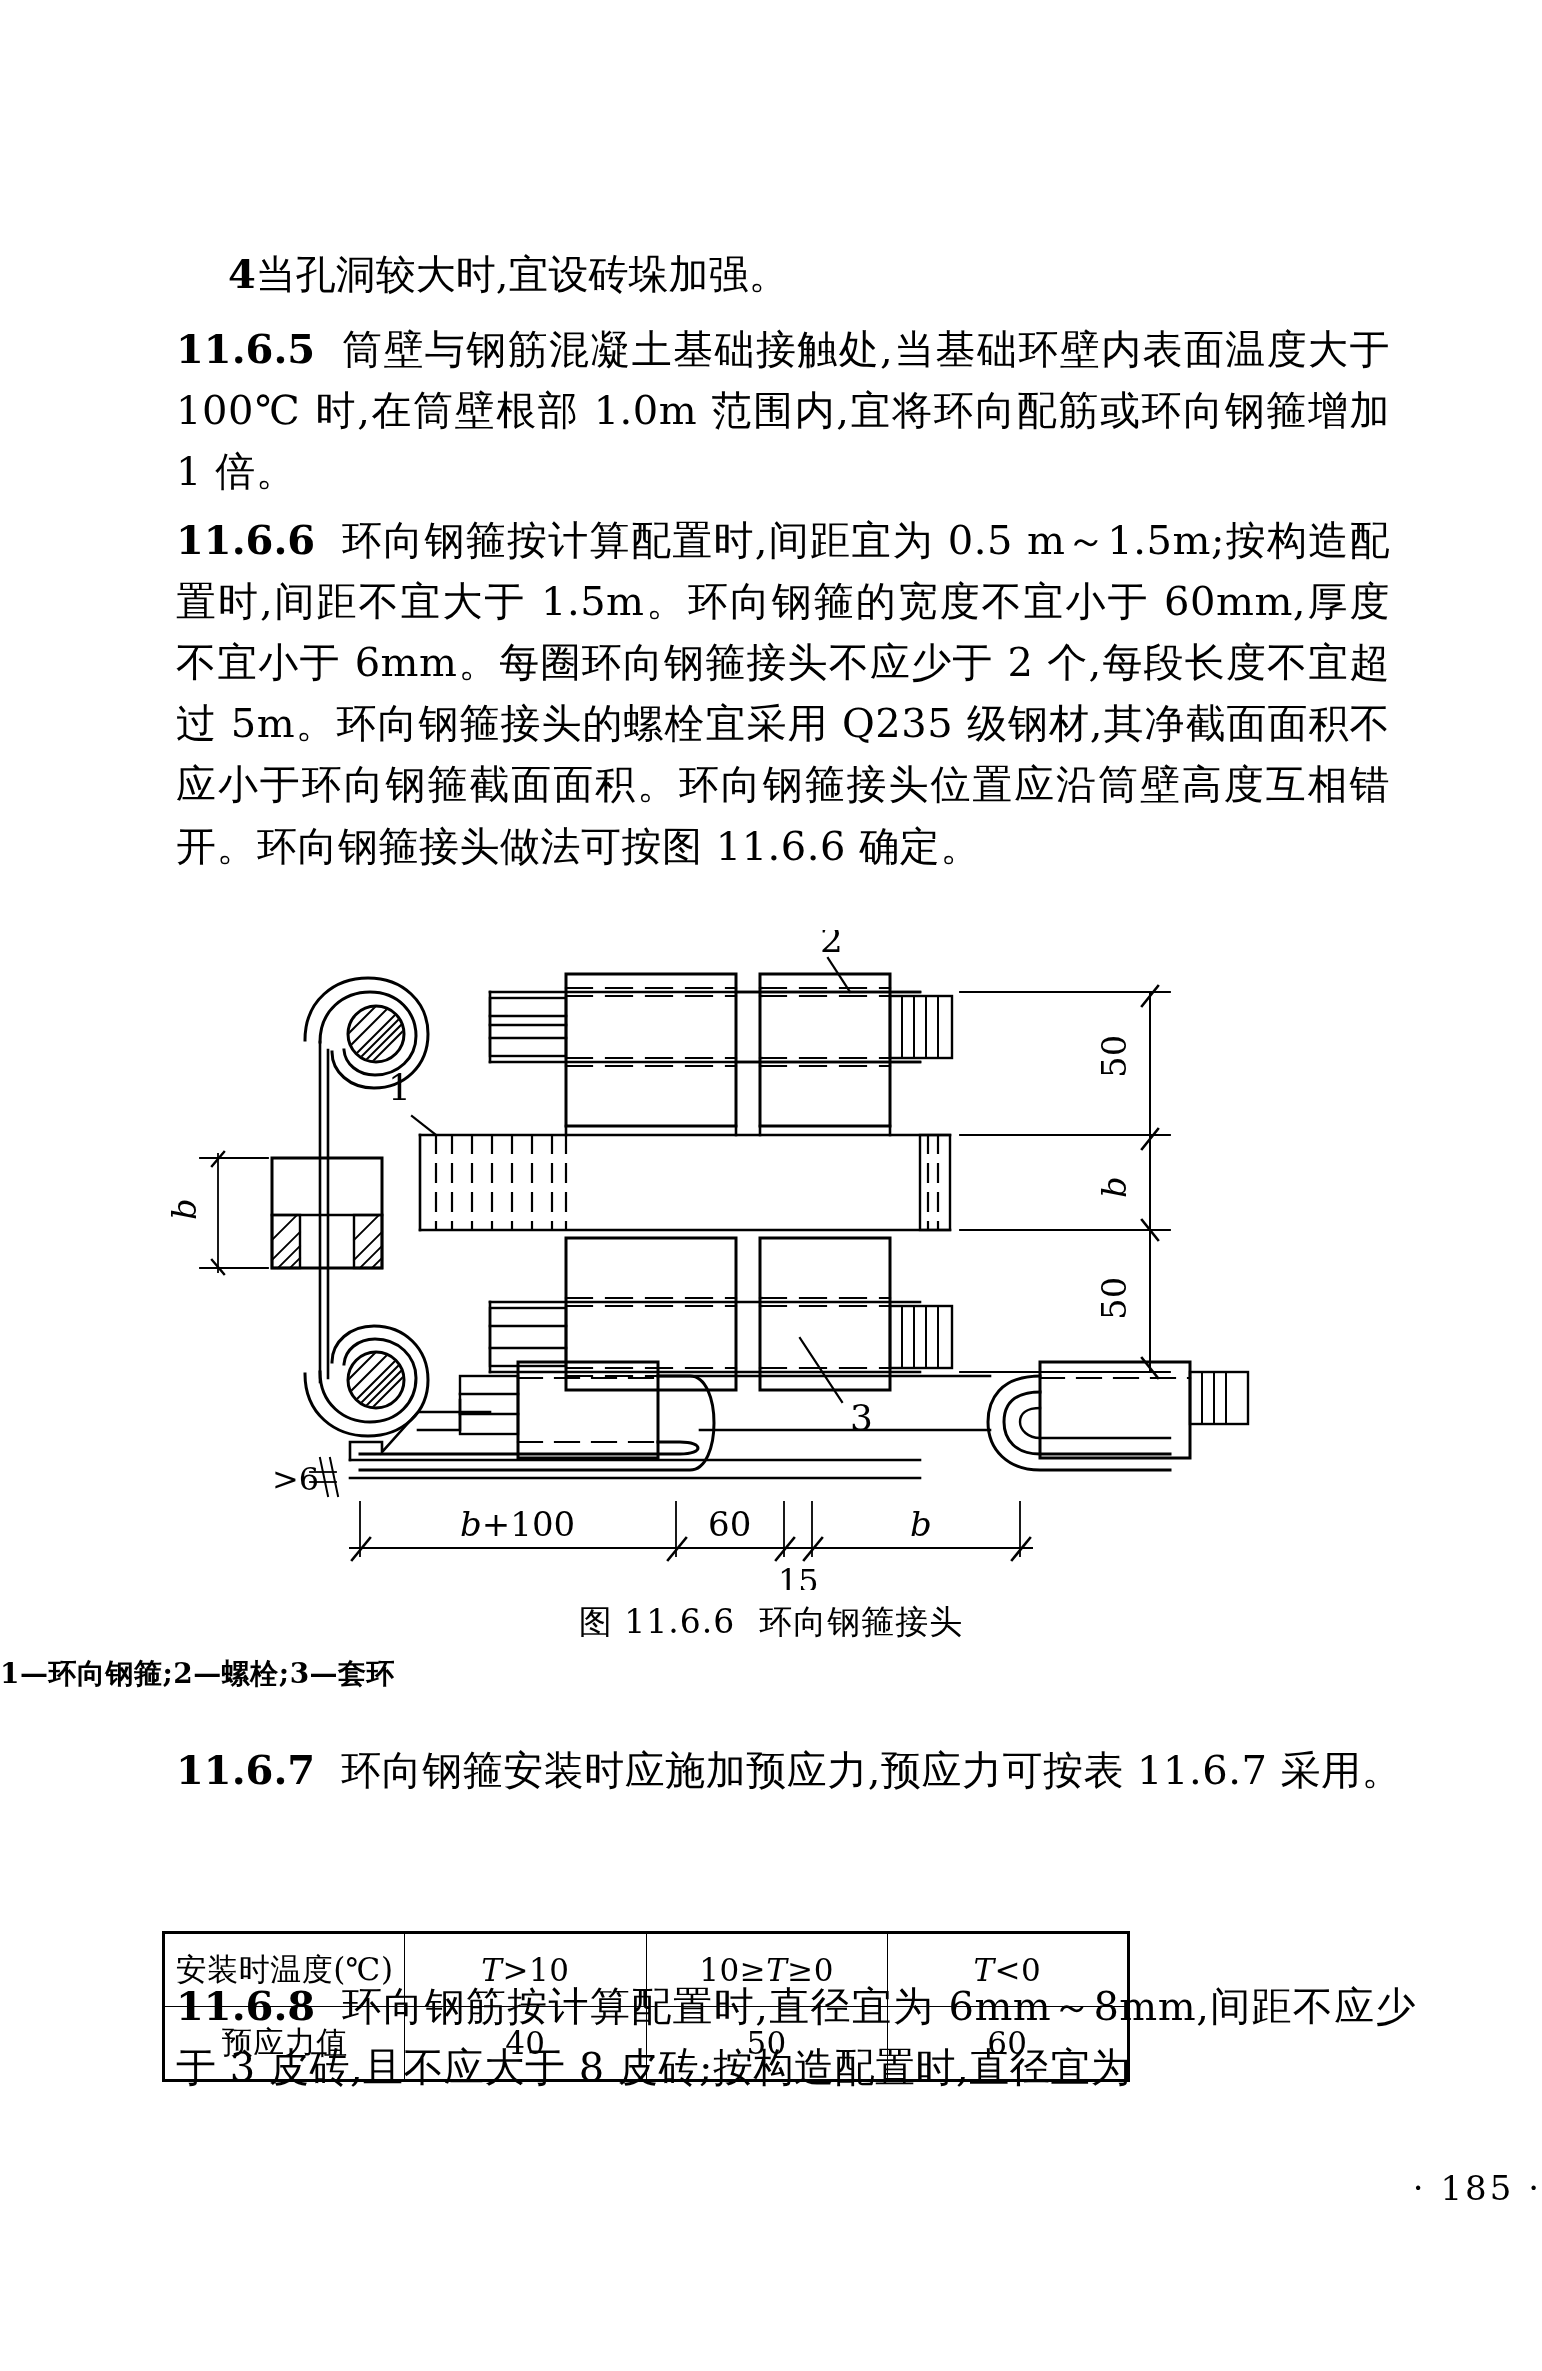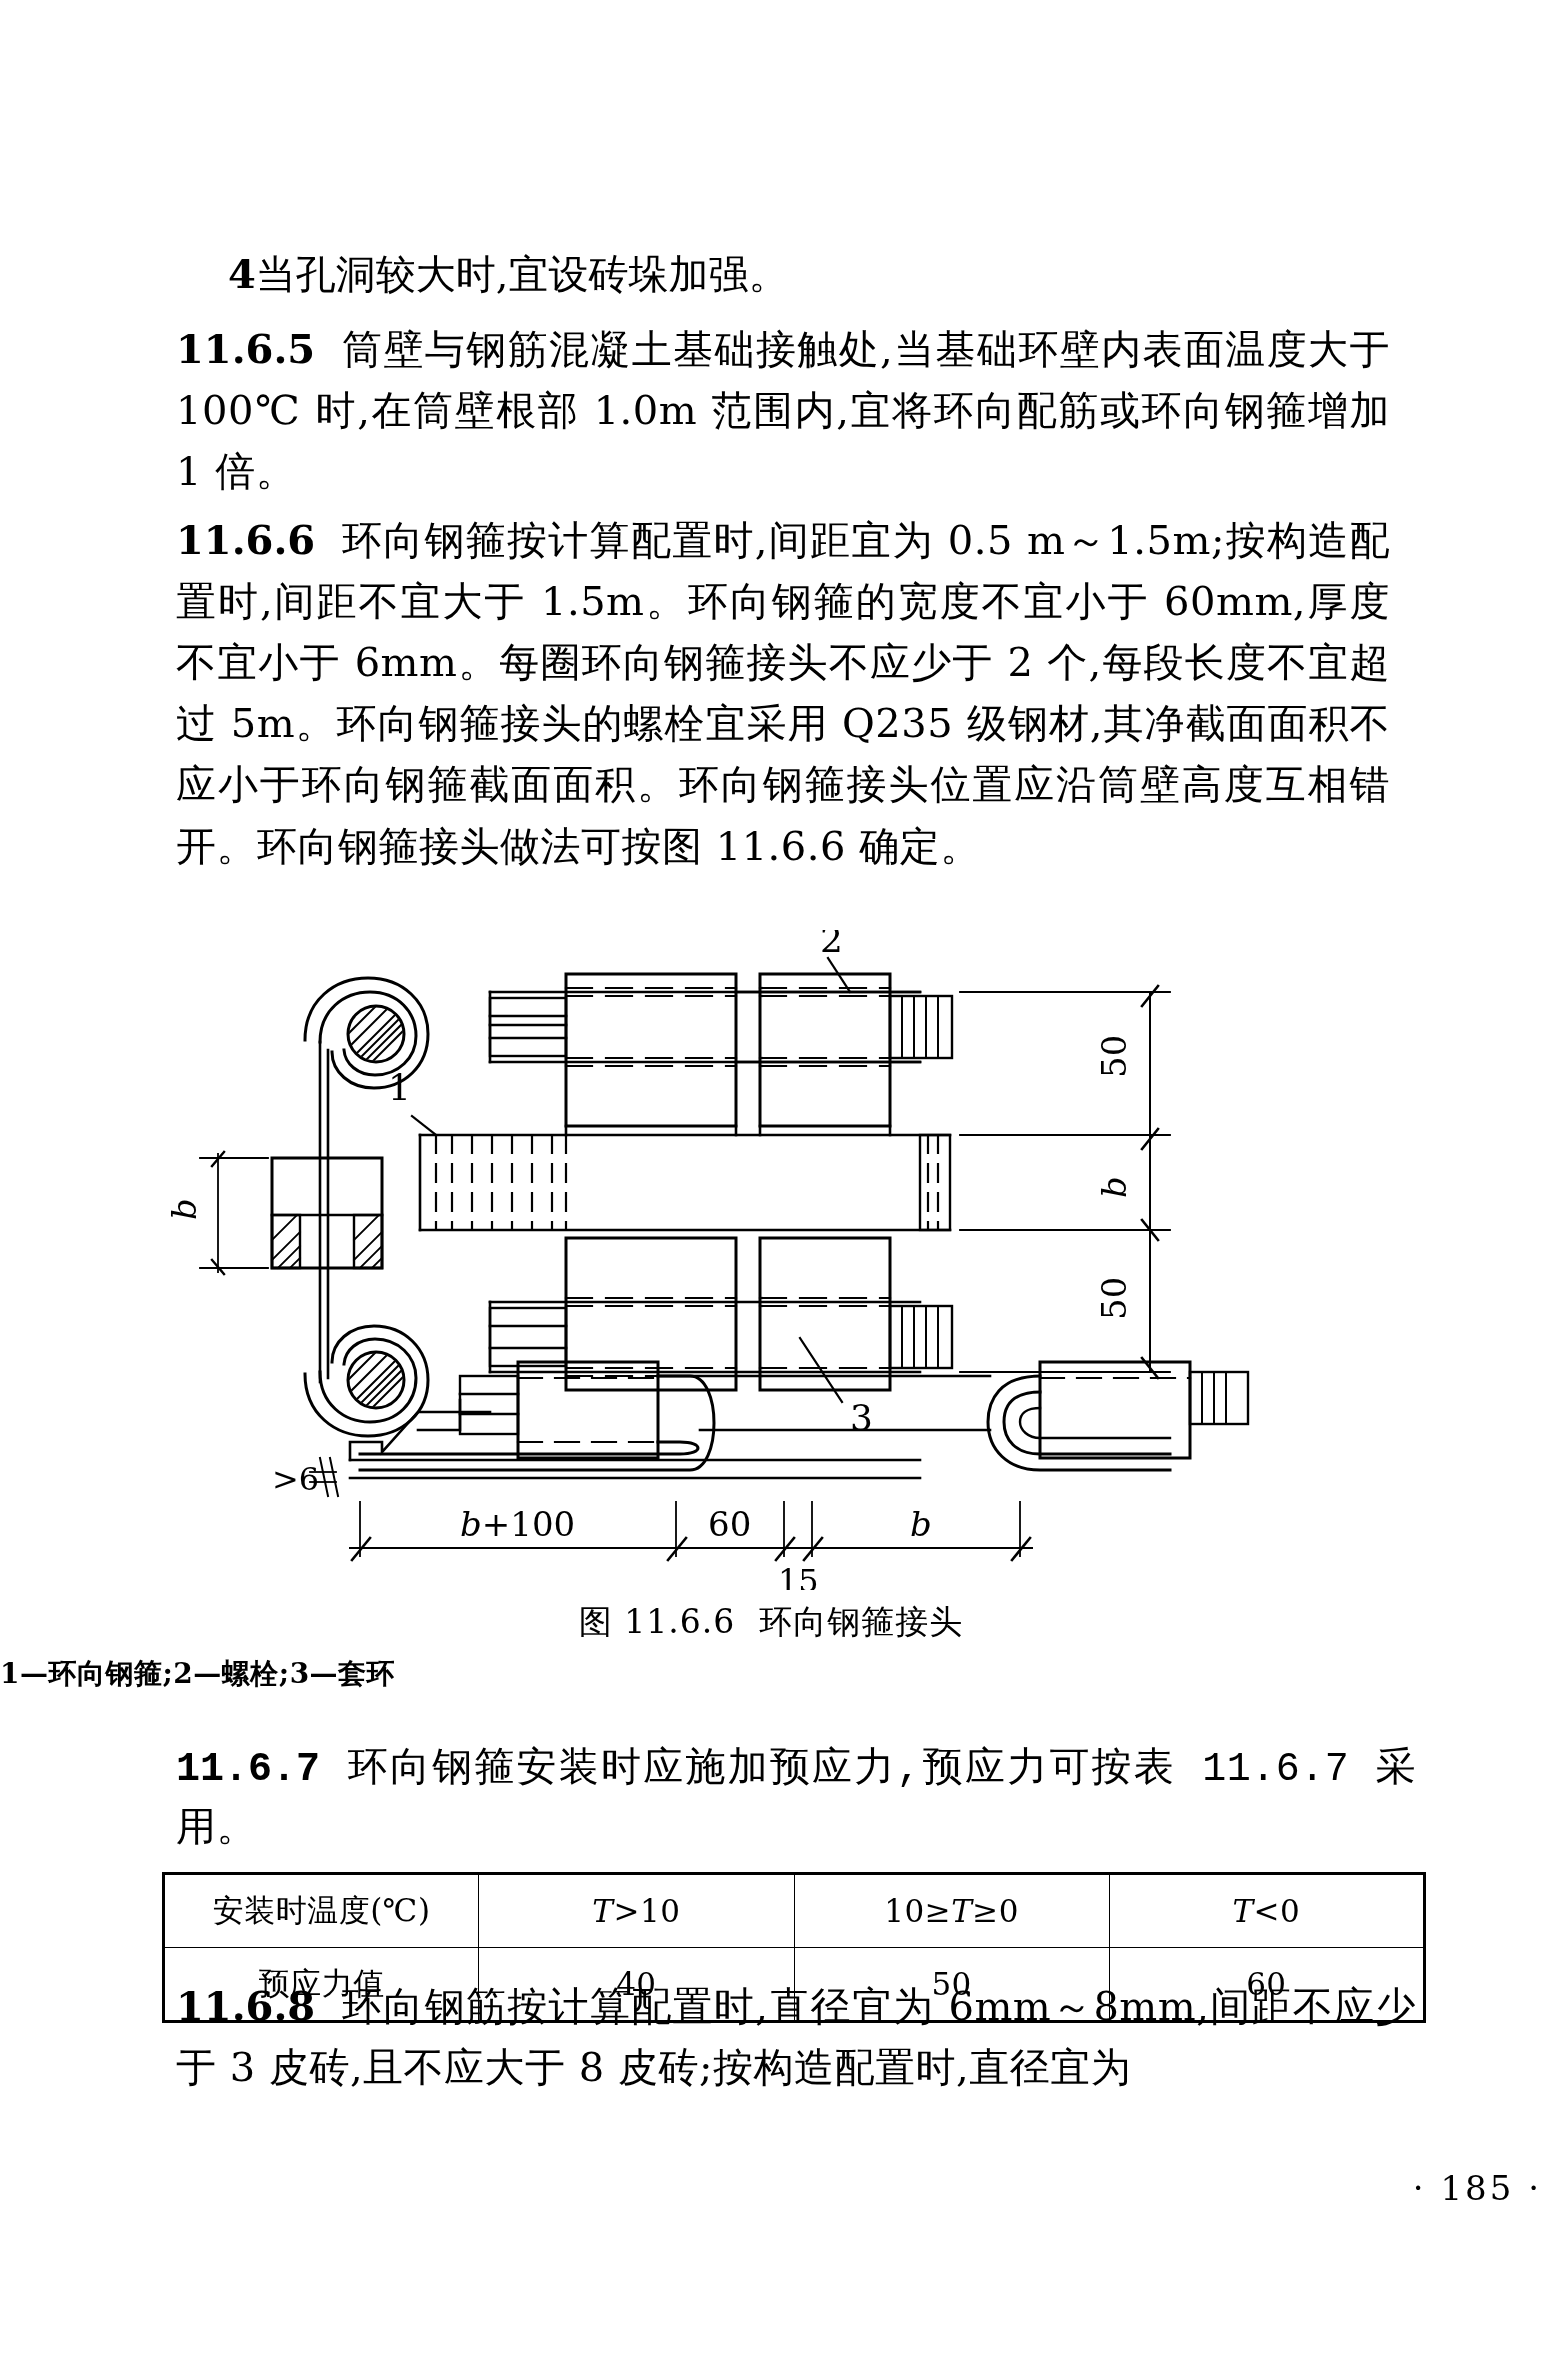--- a/index.html
+++ b/index.html
@@ -89,42 +89,41 @@
   }
 
   
   .p1167 {
     position: absolute;
     left: 160px;
     top: 1740px;
     width: 1240px;
     font-size: 40px;
     line-height: 1.5;
-    font-family: Liberation Mono, monospace;
   }
 
   
   .tbl-title {
     position: absolute;
     left: 0;
     top: 1818px;
     width: 1542px;
     text-align: center;
     font-size: 33px;
     font-weight: bold;
     letter-spacing: 0.5px;
   }
   .tbl-title .sp { display:inline-block; width: 22px; }
   .tbl-title sup { font-size: 0.62em; vertical-align: super; }
 
   table.pstable {
     position: absolute;
     left: 162px;
-    top: 1872px;
-    width: 1264px;
+    top: 1931px;
+    width: 968px;
     border-collapse: collapse;
     table-layout: fixed;
   }
   table.pstable td {
     border: 1px solid #000;
     text-align: center;
     font-size: 31px;
     height: 72px;
     padding: 0;
     letter-spacing: 0.5px;

